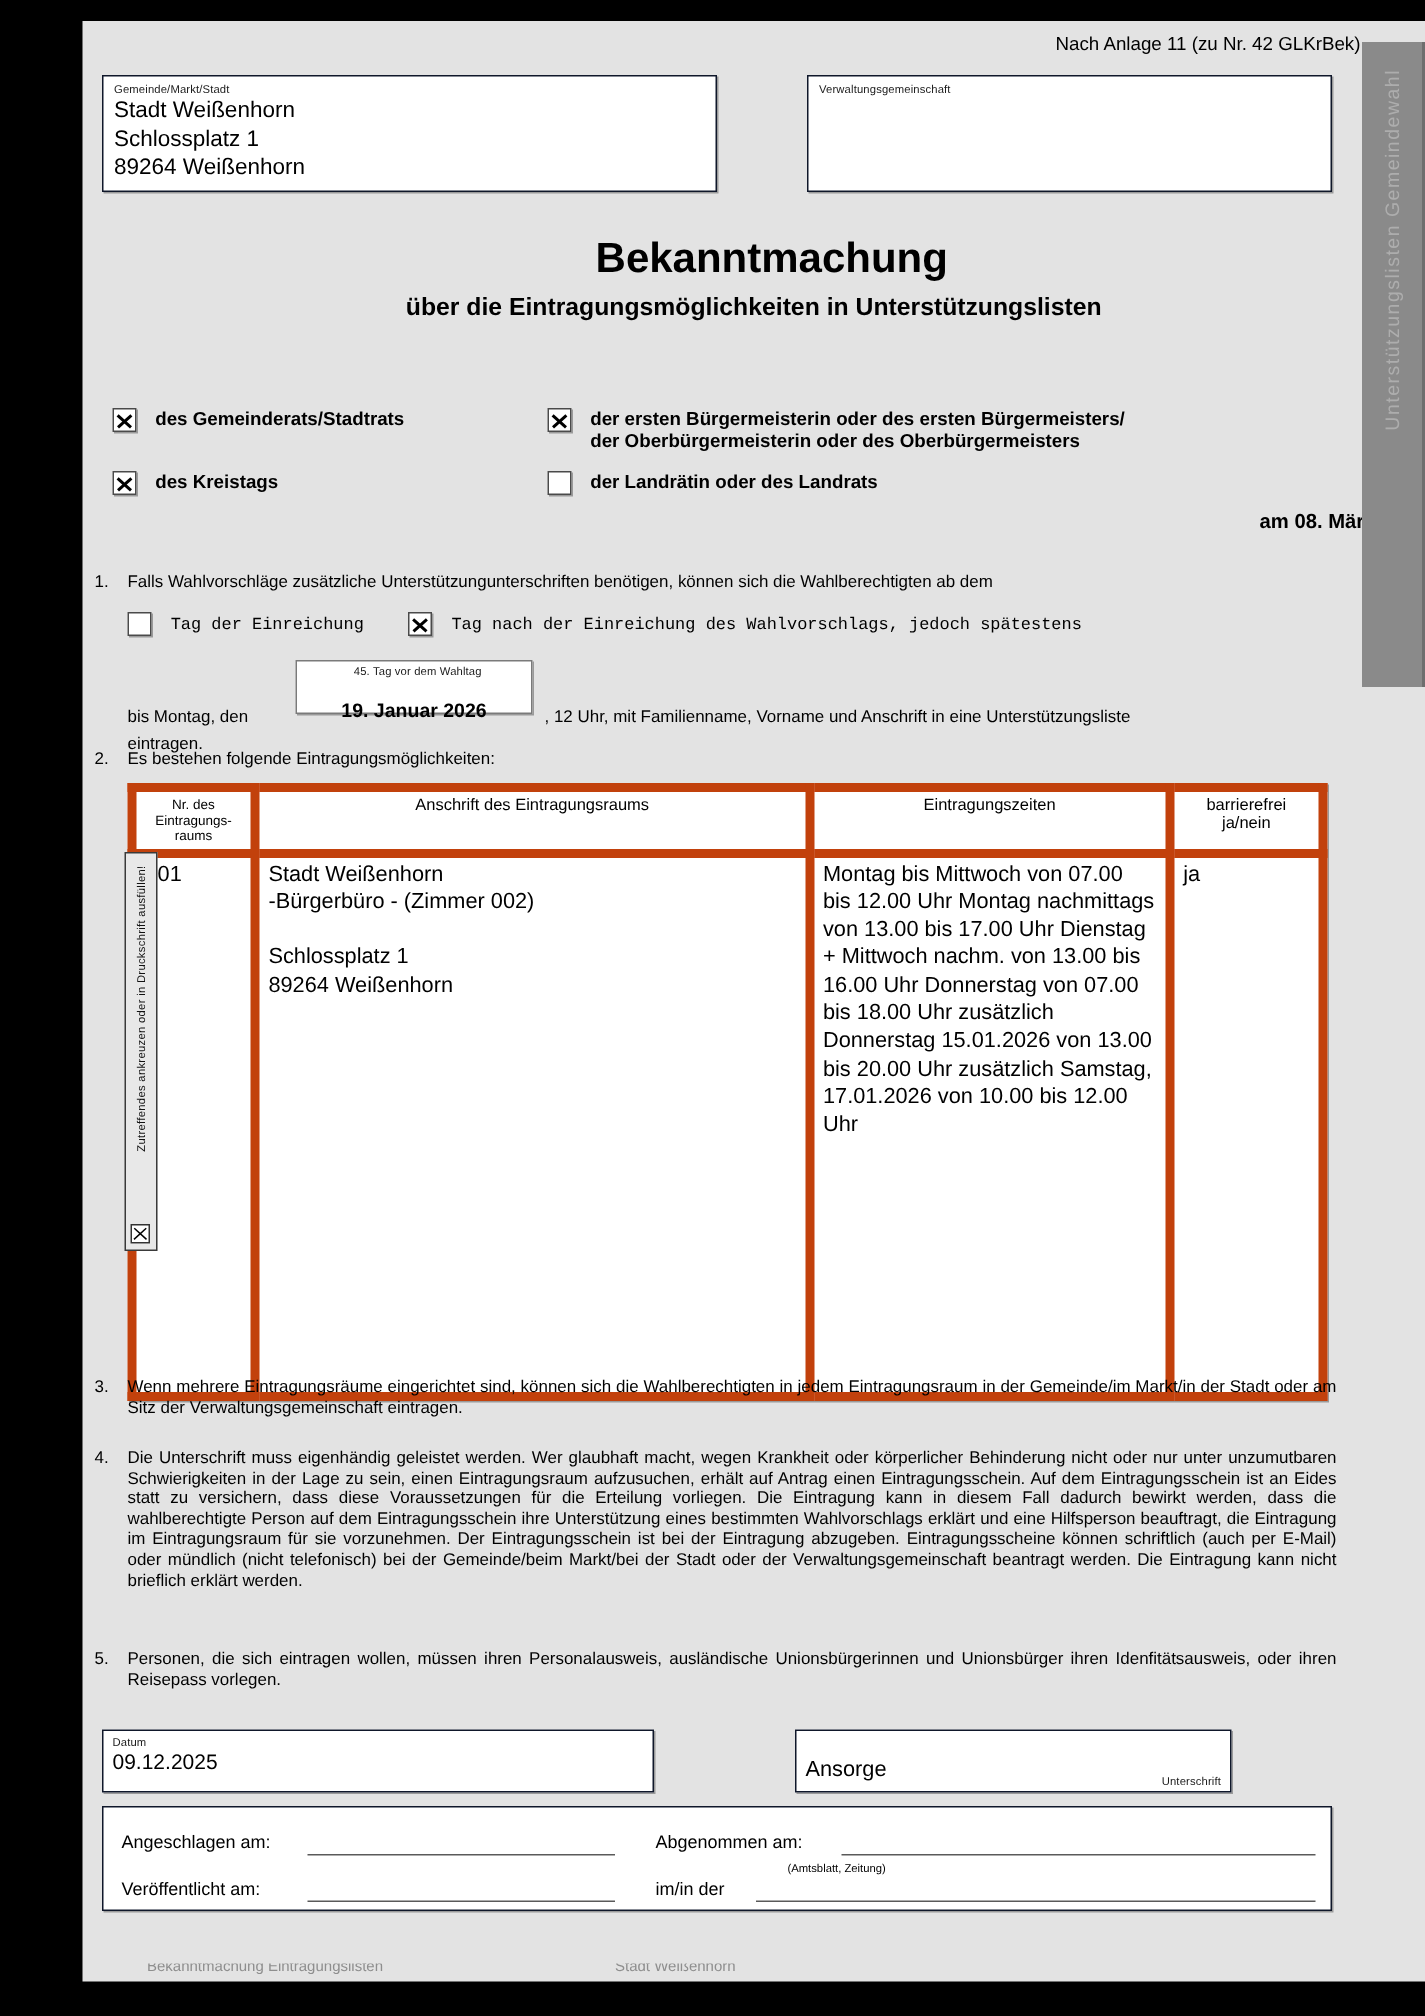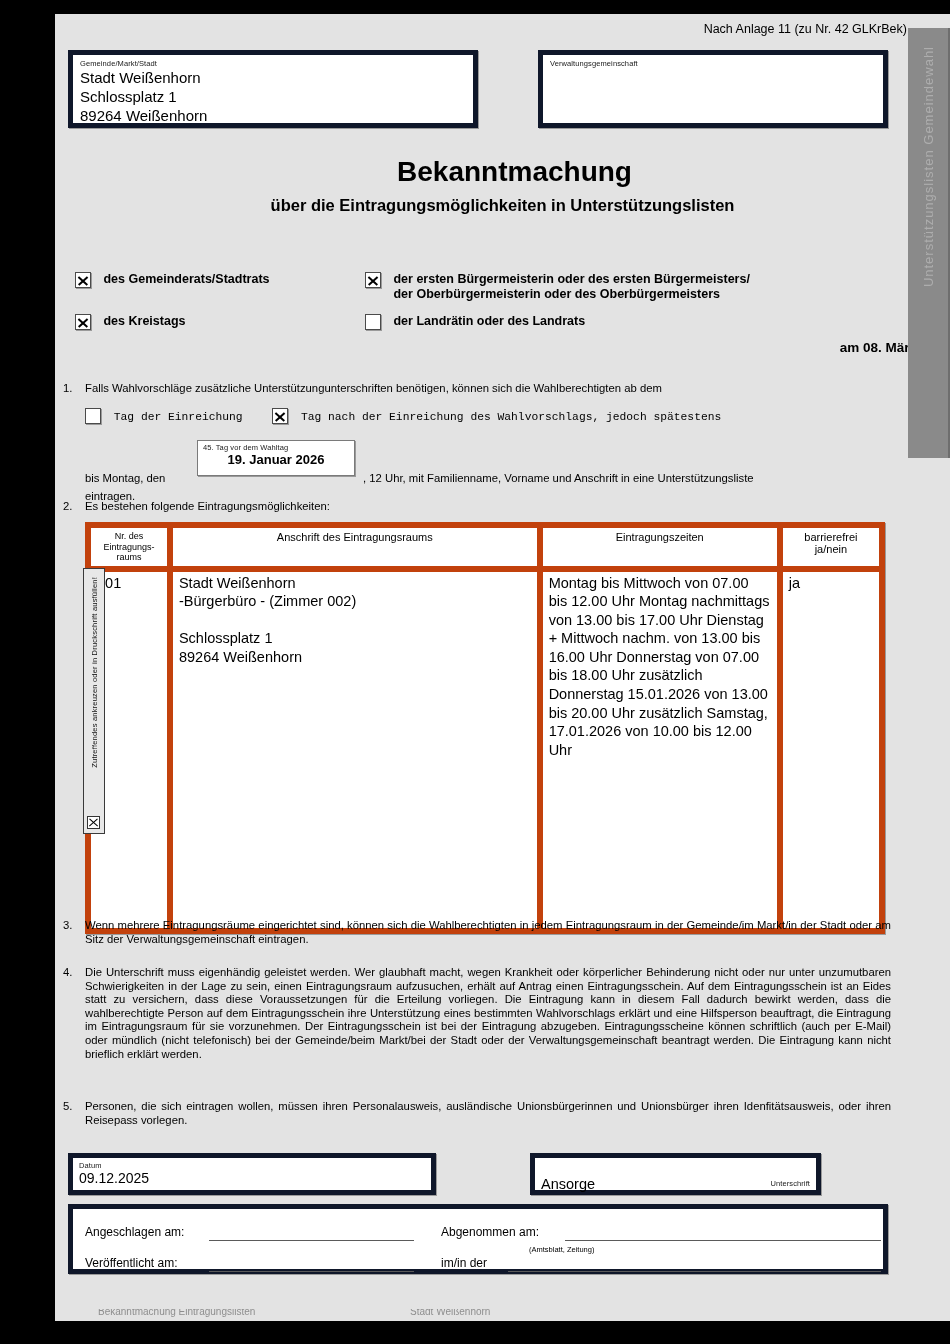--- a/index.html
+++ b/index.html
@@ -22,21 +22,21 @@
     width: 895px;
     height: 1307px;
     background: #e3e3e3;
     box-sizing: border-box;
   }
 
   
   .fbox {
     position: absolute;
     background: #ffffff;
-    border: 5px solid #0f172a;
+    border: 1px solid #0f172a;
     box-sizing: border-box;
     box-shadow: 1px 1px 0 0 #9a9a9a;
   }
   .minilabel {
     font-size: 7.5px;
     color: #1a1a1a;
     letter-spacing: .1px;
     line-height: 9px;
   }
   .bigline {
@@ -192,21 +192,21 @@
     left: 142px;
     top: 426px;
     width: 158px;
     height: 36px;
     background: #fff;
     border: 1px solid #7a7a7a;
     box-sizing: border-box;
     box-shadow: 1px 1px 0 0 #9a9a9a;
     text-align: center;
   }
-  #datum-wahltag-box .minilabel { text-align: left; margin: 2px 0 0 5px; }
+  #datum-wahltag-box .minilabel { text-align: center; margin: 2px 0 14px 5px; }
   #datum-wahltag-box .val {
     font-size: 13px;
     font-weight: bold;
     color: #000;
     margin-top: 0px;
   }
   #dr-pre   { position: absolute; left: 22px;  top: 14px; }
   #dr-post  { position: absolute; left: 300px; top: 14px; width: 536px; }
   #dr-last  { position: absolute; left: 22px;  top: 32px; }
 

